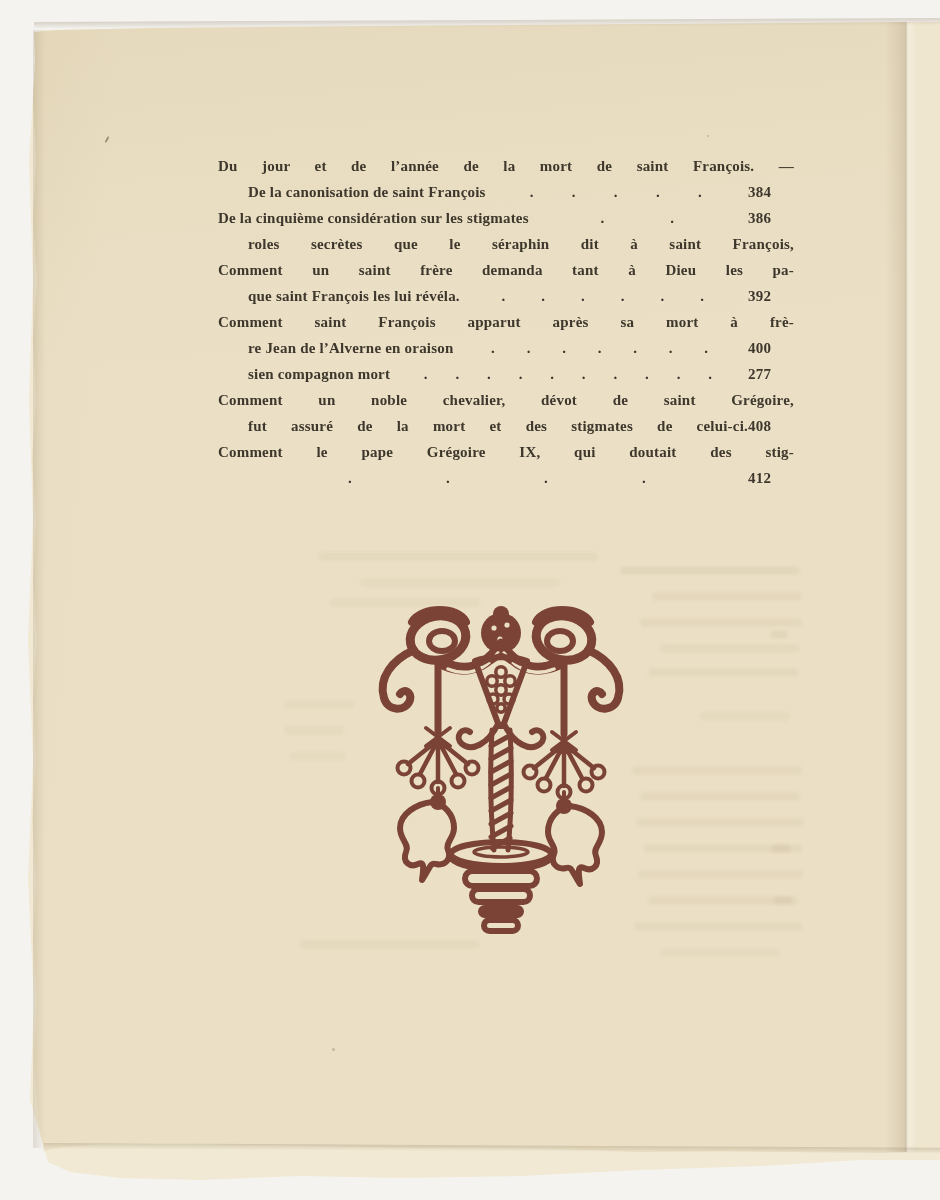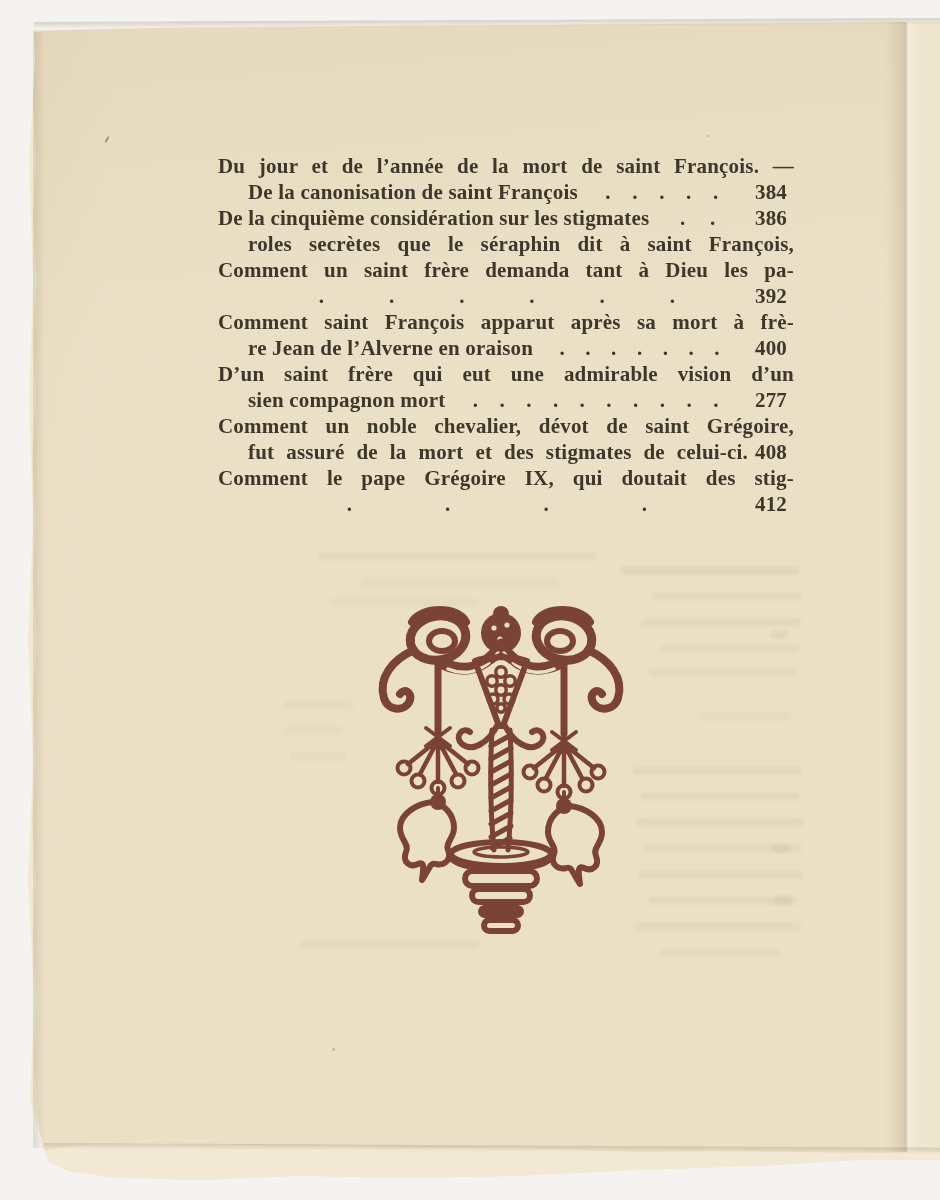--- a/index.html
+++ b/index.html
@@ -53,30 +53,30 @@
     background:linear-gradient(90deg, rgba(140,120,90,0.20), rgba(140,120,90,0));
   }
   .speck{position:absolute;background:rgba(90,75,55,0.55);border-radius:50%;}
 
   
   .ghost{position:absolute;background:#9a7c52;opacity:0.08;filter:blur(1.6px);border-radius:4px;height:9px;}
 
   
   .toc{
     position:absolute;left:218px;top:153px;width:576px;
-    font-weight:700;font-size:21px;line-height:26px;
+    font-weight:700;font-size:15px;line-height:26px;
     color:var(--ink,#3e372c);letter-spacing:0.2px;
   }
   .toc-line{height:26px;display:flex;align-items:baseline;}
   .toc-line.indent{padding-left:30px;}
   .toc-line.just{display:block;text-align:justify;text-align-last:justify;}
   .toc-line .txt{white-space:pre;}
   .toc-line .txt.grow{flex:1;white-space:normal;text-align:justify;text-align-last:justify;}
   .leader{flex:1;display:flex;justify-content:space-evenly;padding:0 8px 0 6px;}
-  .pg{min-width:46px;text-align:center;}
+  .pg{min-width:46px;text-align:left;}
 
   
   .ornament{position:absolute;left:372px;top:604px;width:258px;height:330px;}
 </style>
 </head>
 <body style="--backdrop: #f4f3f0; --paper: #ebe0c6; --paper2: #f1e9d3; --panel: #efe6cf; --ink: #3e372c;">
 
 <div class="sheet-under"></div>
 <div class="sheet-main"></div>
 <div class="fold-shadow"></div>
@@ -133,20 +133,21 @@
       <span class="txt">De la cinquième considération sur les stigmates</span>
       <span class="leader">
         <span>.</span>
         <span>.</span>
       </span>
       <span class="pg">386</span>
     </div>
     <div class="toc-line indent just">roles secrètes que le séraphin dit à saint François,</div>
     <div class="toc-line just">Comment un saint frère demanda tant à Dieu les pa-</div>
     <div class="toc-line indent">
+      <span class="txt">que saint François les lui révéla.</span>
       <span class="leader">
         <span>.</span>
         <span>.</span>
         <span>.</span>
         <span>.</span>
         <span>.</span>
         <span>.</span>
       </span>
       <span class="pg">392</span>
     </div>
@@ -157,21 +158,20 @@
         <span>.</span>
         <span>.</span>
         <span>.</span>
         <span>.</span>
         <span>.</span>
         <span>.</span>
         <span>.</span>
       </span>
       <span class="pg">400</span>
     </div>
-    <div class="toc-line just">D’un saint frère qui eut une admirable vision d’un</div>
     <div class="toc-line indent">
       <span class="txt">sien compagnon mort</span>
       <span class="leader">
         <span>.</span>
         <span>.</span>
         <span>.</span>
         <span>.</span>
         <span>.</span>
         <span>.</span>
         <span>.</span>

